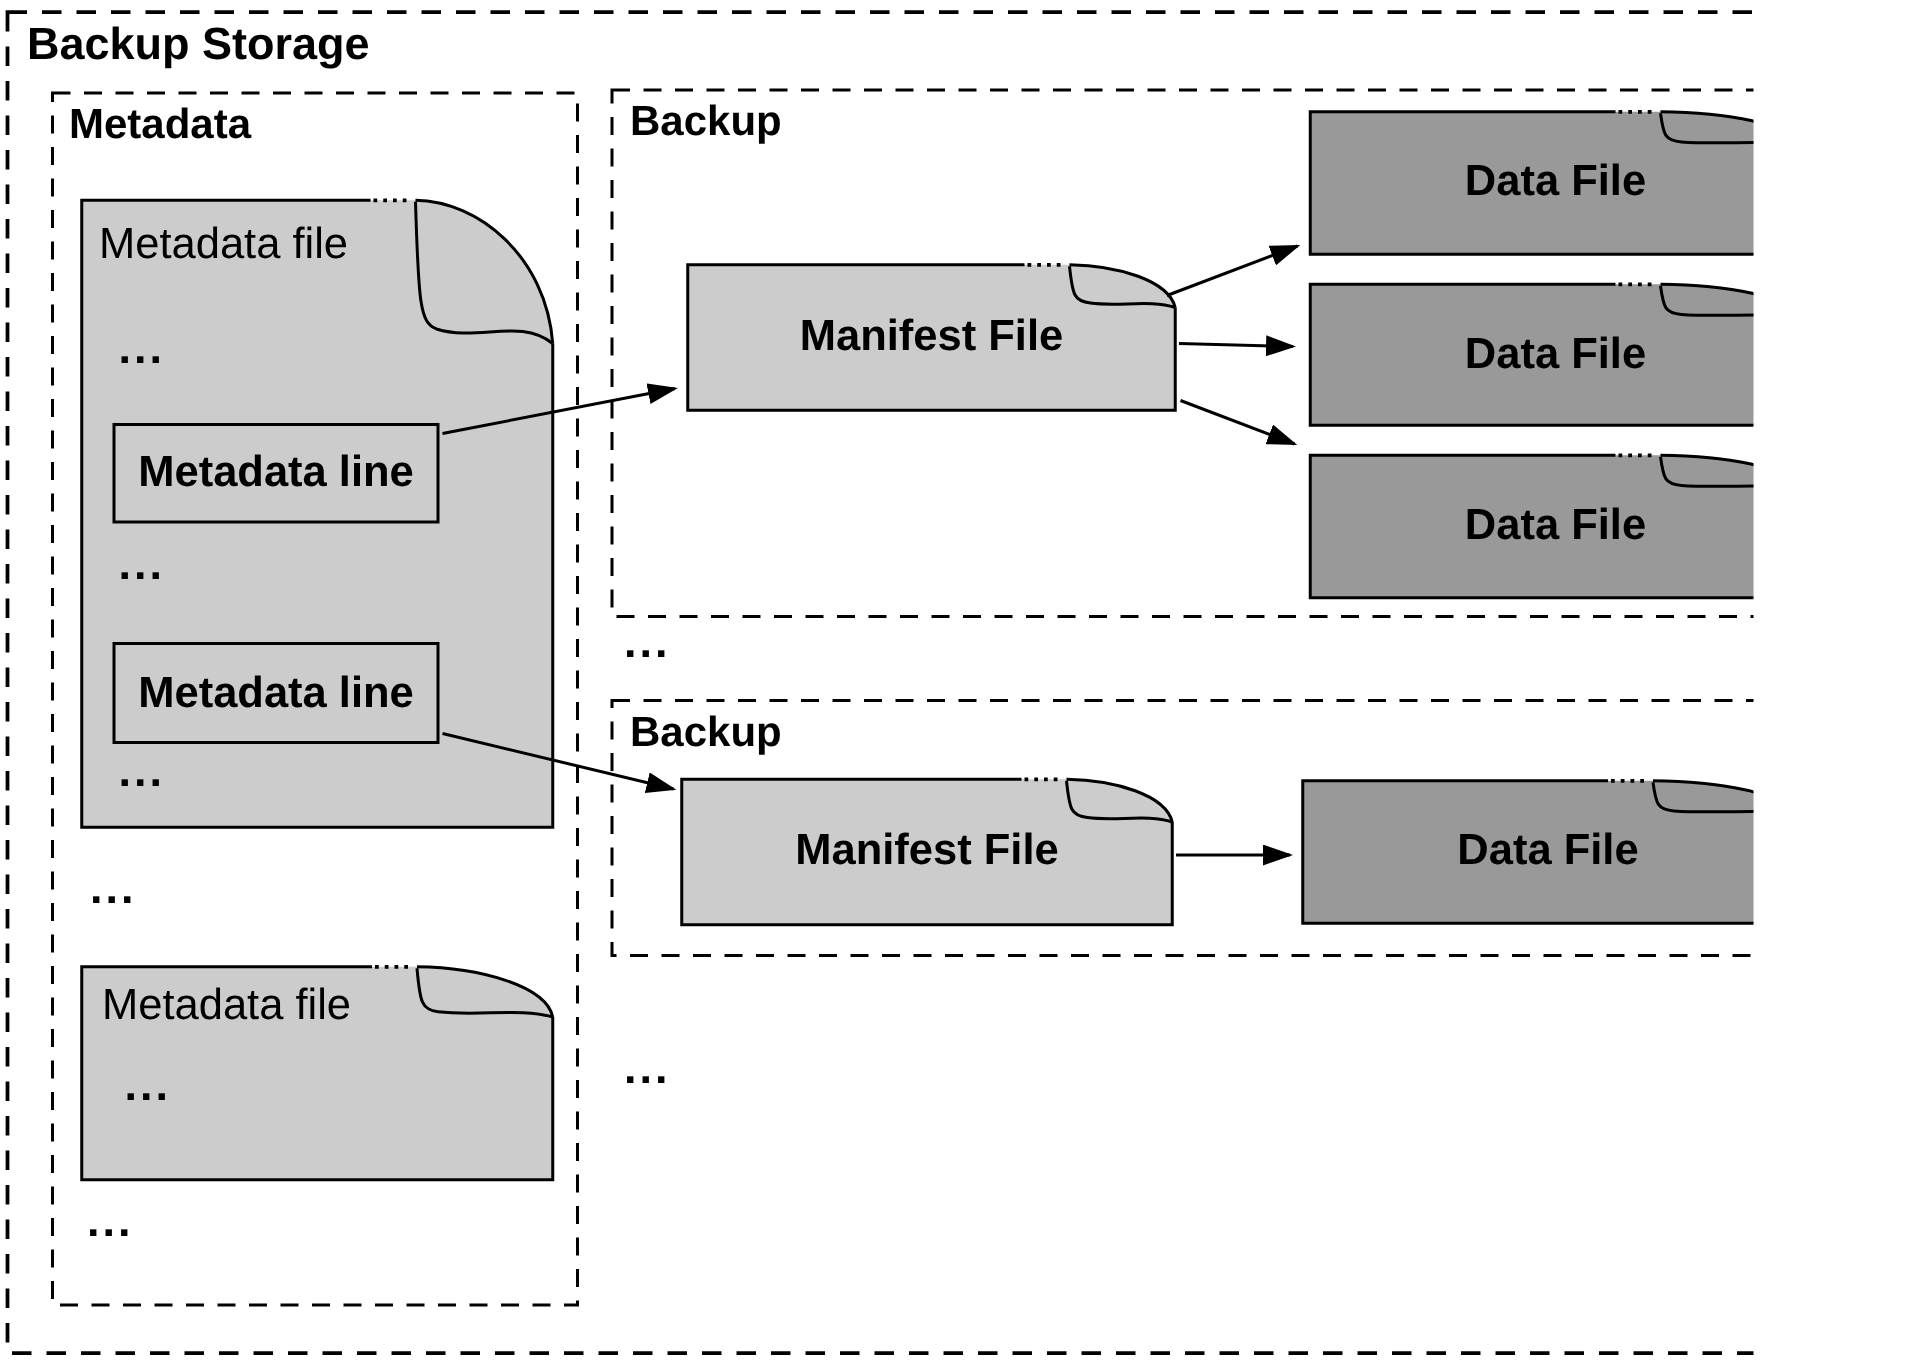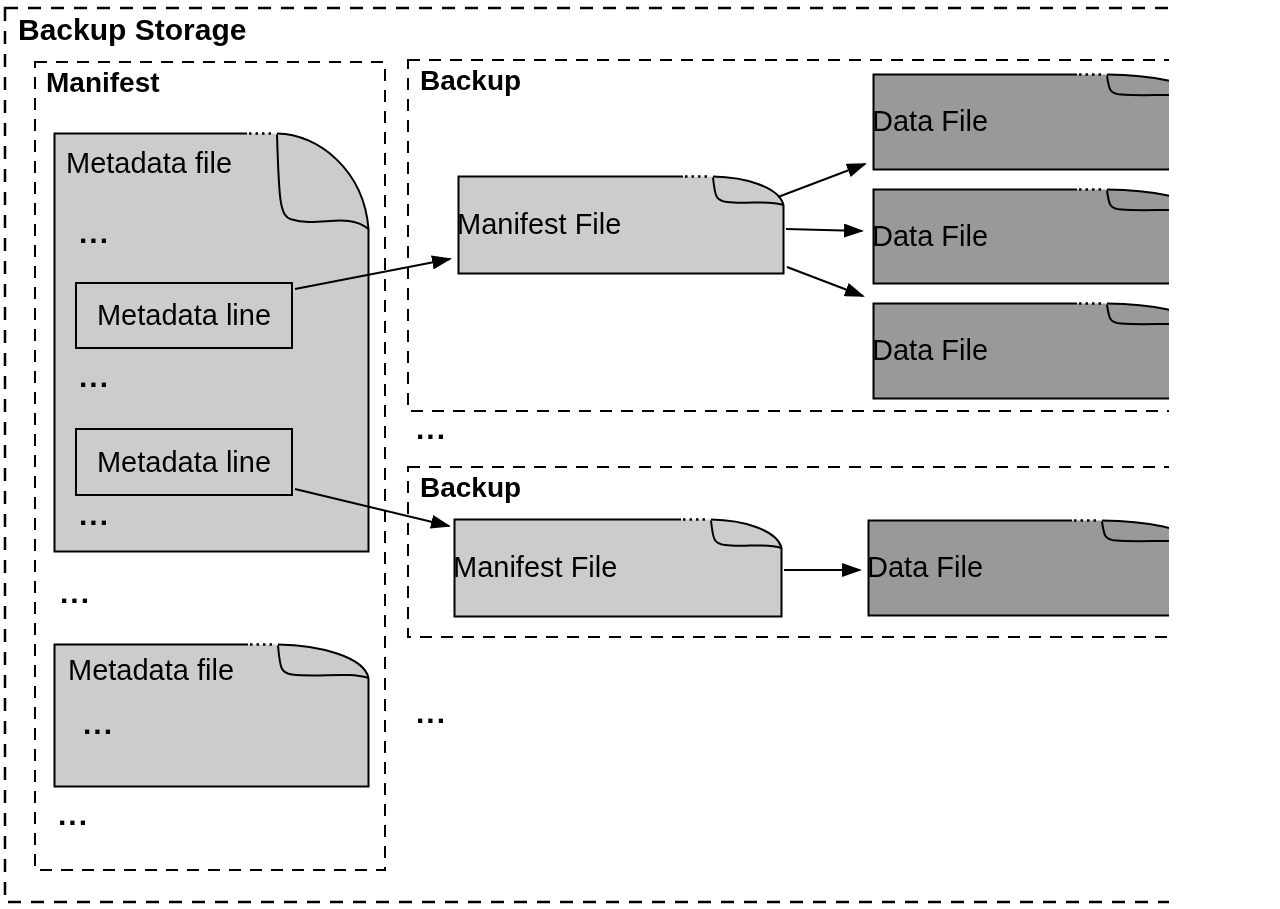--- a/index.html
+++ b/index.html
@@ -7,43 +7,43 @@
     position:relative;width:1169px;height:909px;background:#fff;
     font-family:"Liberation Sans","DejaVu Sans",sans-serif;color:#000;overflow:hidden;
   }
   .layer{position:absolute;left:0;top:0;width:1280px;height:909px;}
   #arrows-layer{pointer-events:none;}
   .title{position:absolute;font-weight:bold;font-size:28px;line-height:1.1;white-space:nowrap;}
   .main-title{font-size:30px;}
   .doc{position:absolute;}
   .doc > svg{position:absolute;left:0;top:0;}
   .doc-label{position:absolute;font-size:29px;font-weight:normal;line-height:1.1;white-space:nowrap;}
-  .doc.centered{display:flex;align-items:center;justify-content:flex-start;}
+  .doc.centered{display:flex;align-items:center;justify-content:center;font-weight:bold;}
   .doc-center-label{position:relative;font-size:29px;line-height:1.1;white-space:nowrap;}
   .mline{
     position:absolute;border:2px solid #000;box-sizing:border-box;
     display:flex;align-items:center;justify-content:center;
-    font-size:29px;white-space:nowrap;
+    font-size:29px;white-space:nowrap;font-weight:bold;
   }
   .ellipsis{position:absolute;font-size:30px;font-weight:bold;line-height:1;letter-spacing:2px;}
 </style>
 </head>
 <body>
 
 <div class="canvas">
 
   <svg class="layer" id="boxes-layer">
     <rect x="5" y="8" width="1263" height="894" fill="none" stroke="#000" stroke-width="2.5" stroke-dasharray="13 10"></rect>
     <rect x="35" y="62" width="350" height="808" fill="none" stroke="#000" stroke-width="2" stroke-dasharray="12 9"></rect>
     <rect x="408" y="60" width="840" height="351" fill="none" stroke="#000" stroke-width="2" stroke-dasharray="12 9"></rect>
     <rect x="408" y="467" width="830" height="170" fill="none" stroke="#000" stroke-width="2" stroke-dasharray="12 9"></rect>
   </svg>
 
   <div class="title main-title" style="left:18px;top:13px">Backup Storage</div>
-  <div class="title" style="left:46px;top:68px">Manifest</div>
+  <div class="title" style="left:46px;top:68px">Metadata</div>
   <div class="title" style="left:420px;top:66px">Backup</div>
   <div class="title" style="left:420px;top:473px">Backup</div>
 
   <div class="doc" style="left:53px;top:132px;width:317px;height:421px">
       <svg width="317" height="421" viewBox="0 0 317 421">
         <path d="M1.5,1.5 H224 C265.85,2 311,38.800000000000004 315.5,97 V419.5 H1.5 Z" fill="#cccccc" stroke="none"></path>
         <path d="M194,1.5 H1.5 V419.5 H315.5 V97" fill="none" stroke="#000" stroke-width="2"></path>
         <path d="M196,1.5 H222" fill="none" stroke="#000" stroke-width="2.5" stroke-dasharray="2.5 4"></path>
         <path d="M224,1.5 C265.85,2 311,38.800000000000004 315.5,97" fill="none" stroke="#000" stroke-width="2"></path>
         <path d="M224,2.5 C226,69.84 227,83.42 238,87.3 C265.85,96.03 293.75,79.53999999999999 315.5,97" fill="none" stroke="#000" stroke-width="2"></path>

